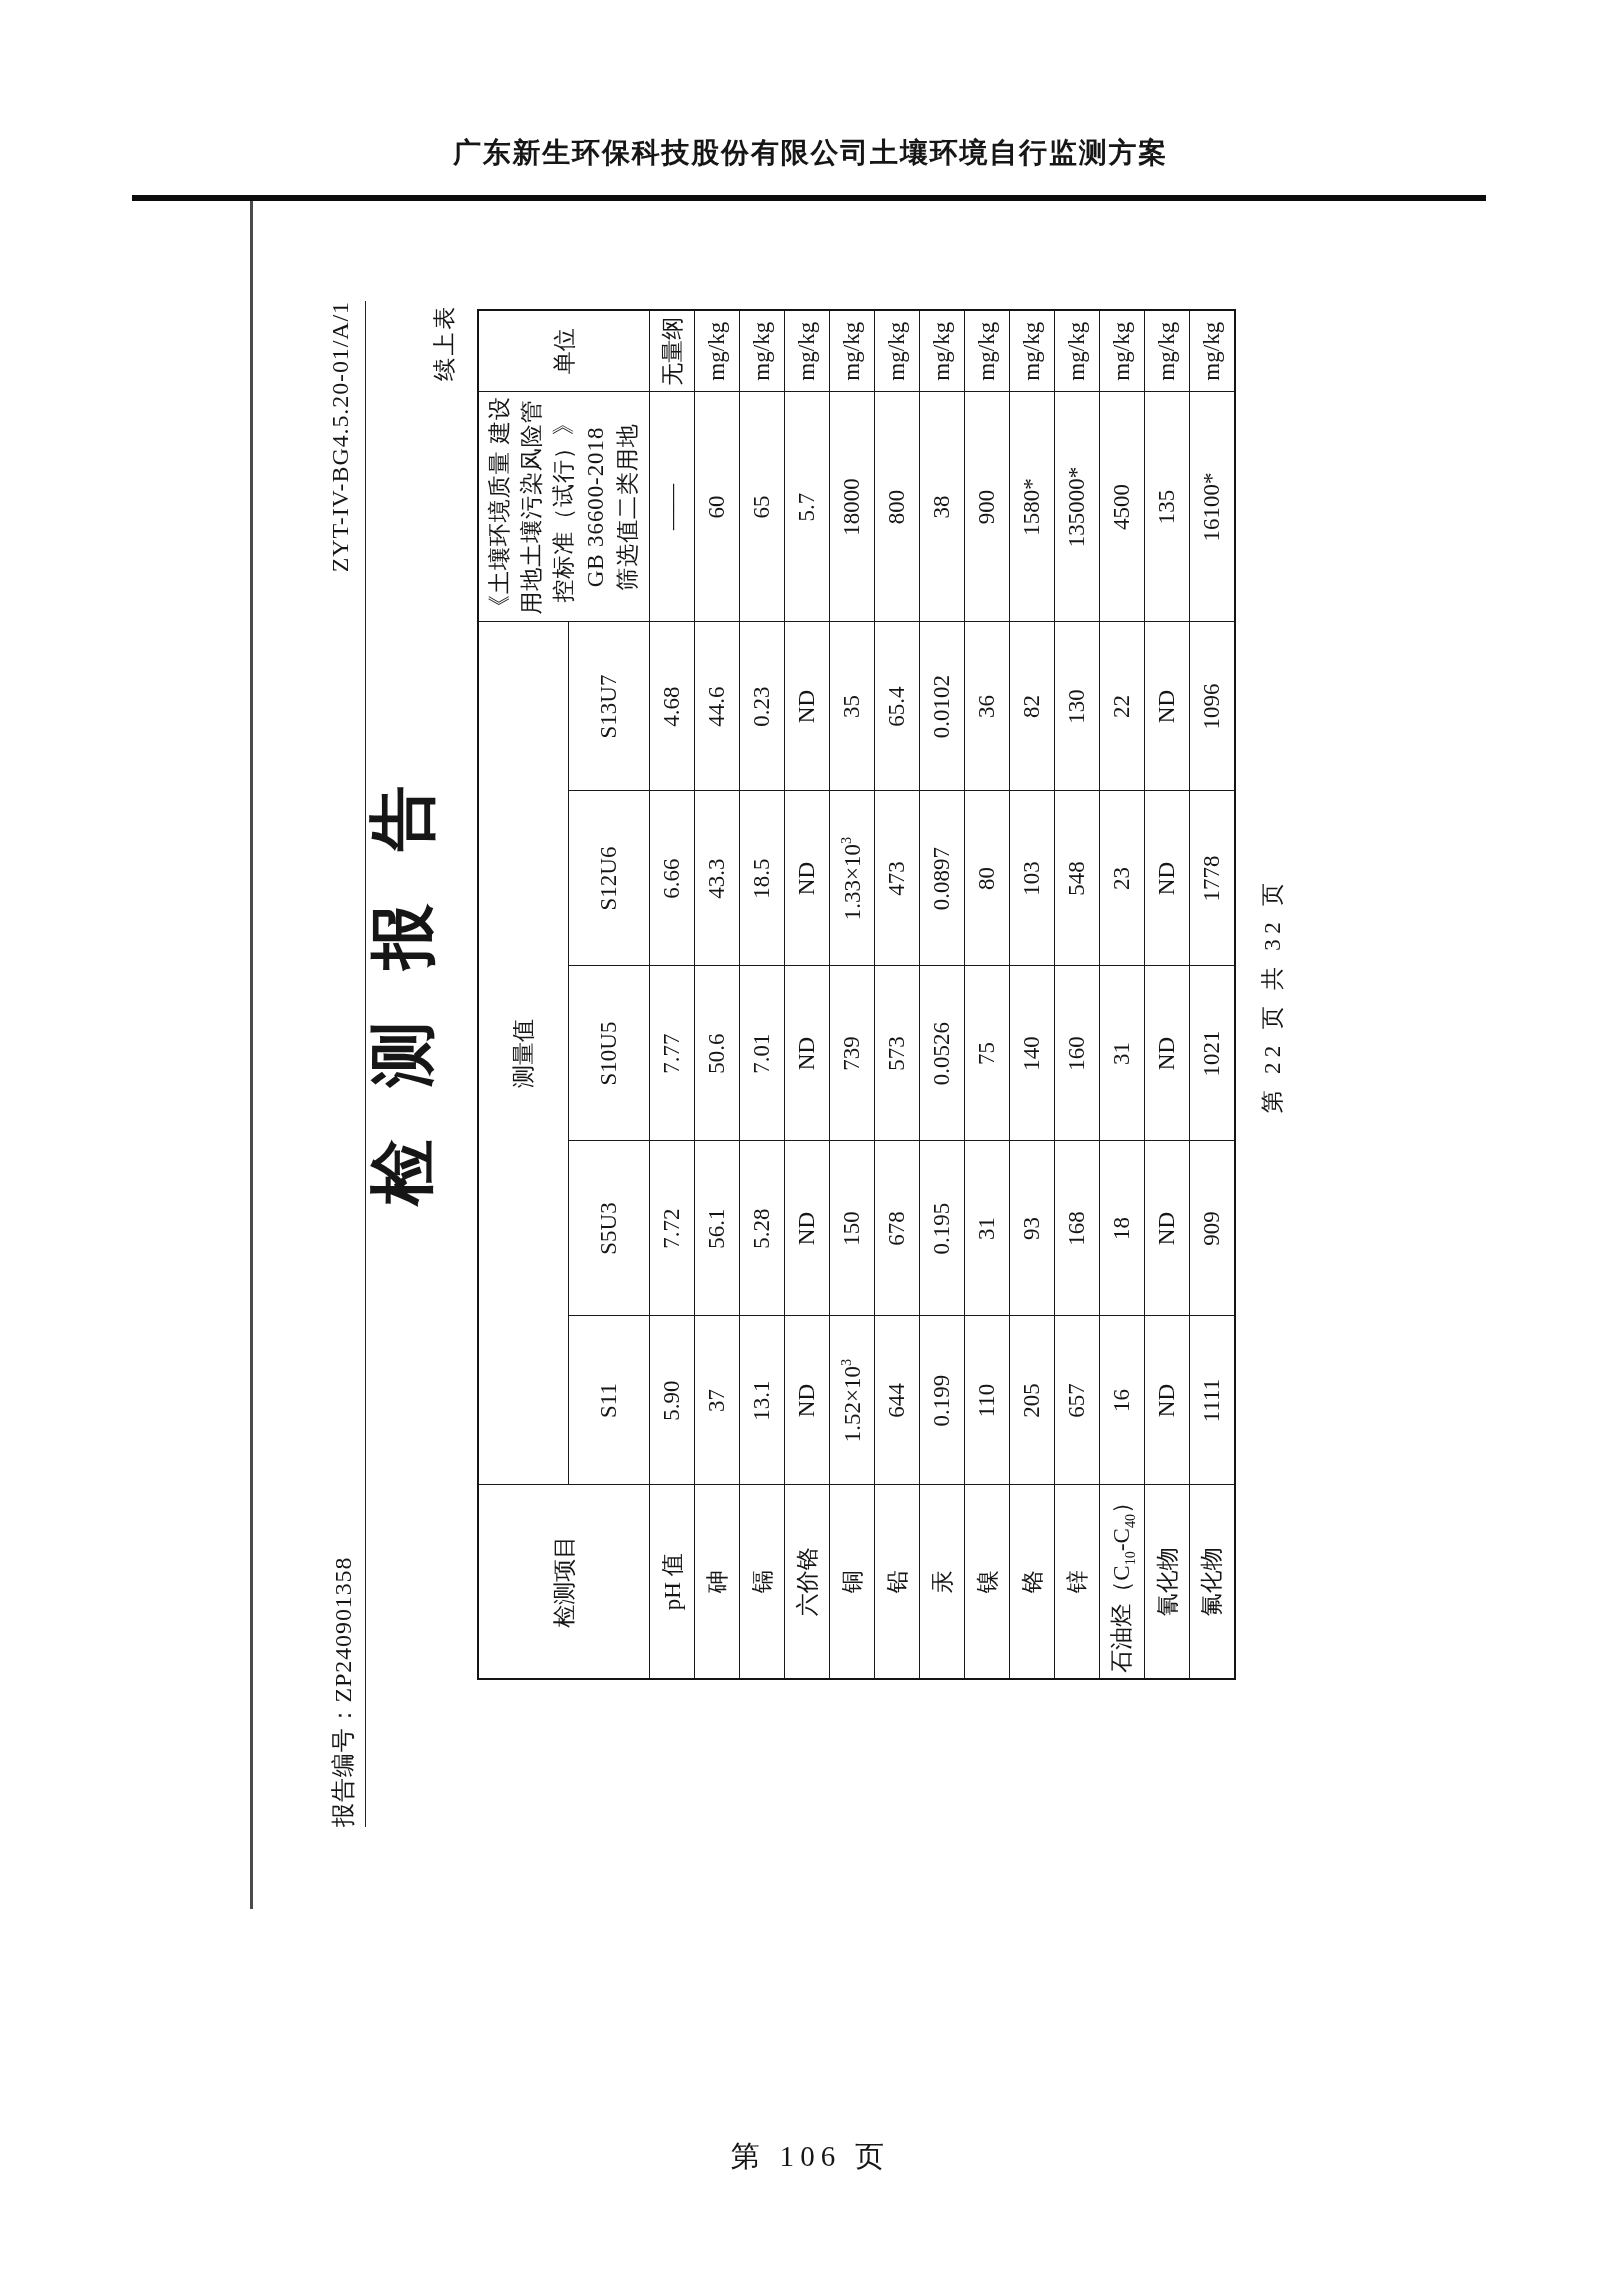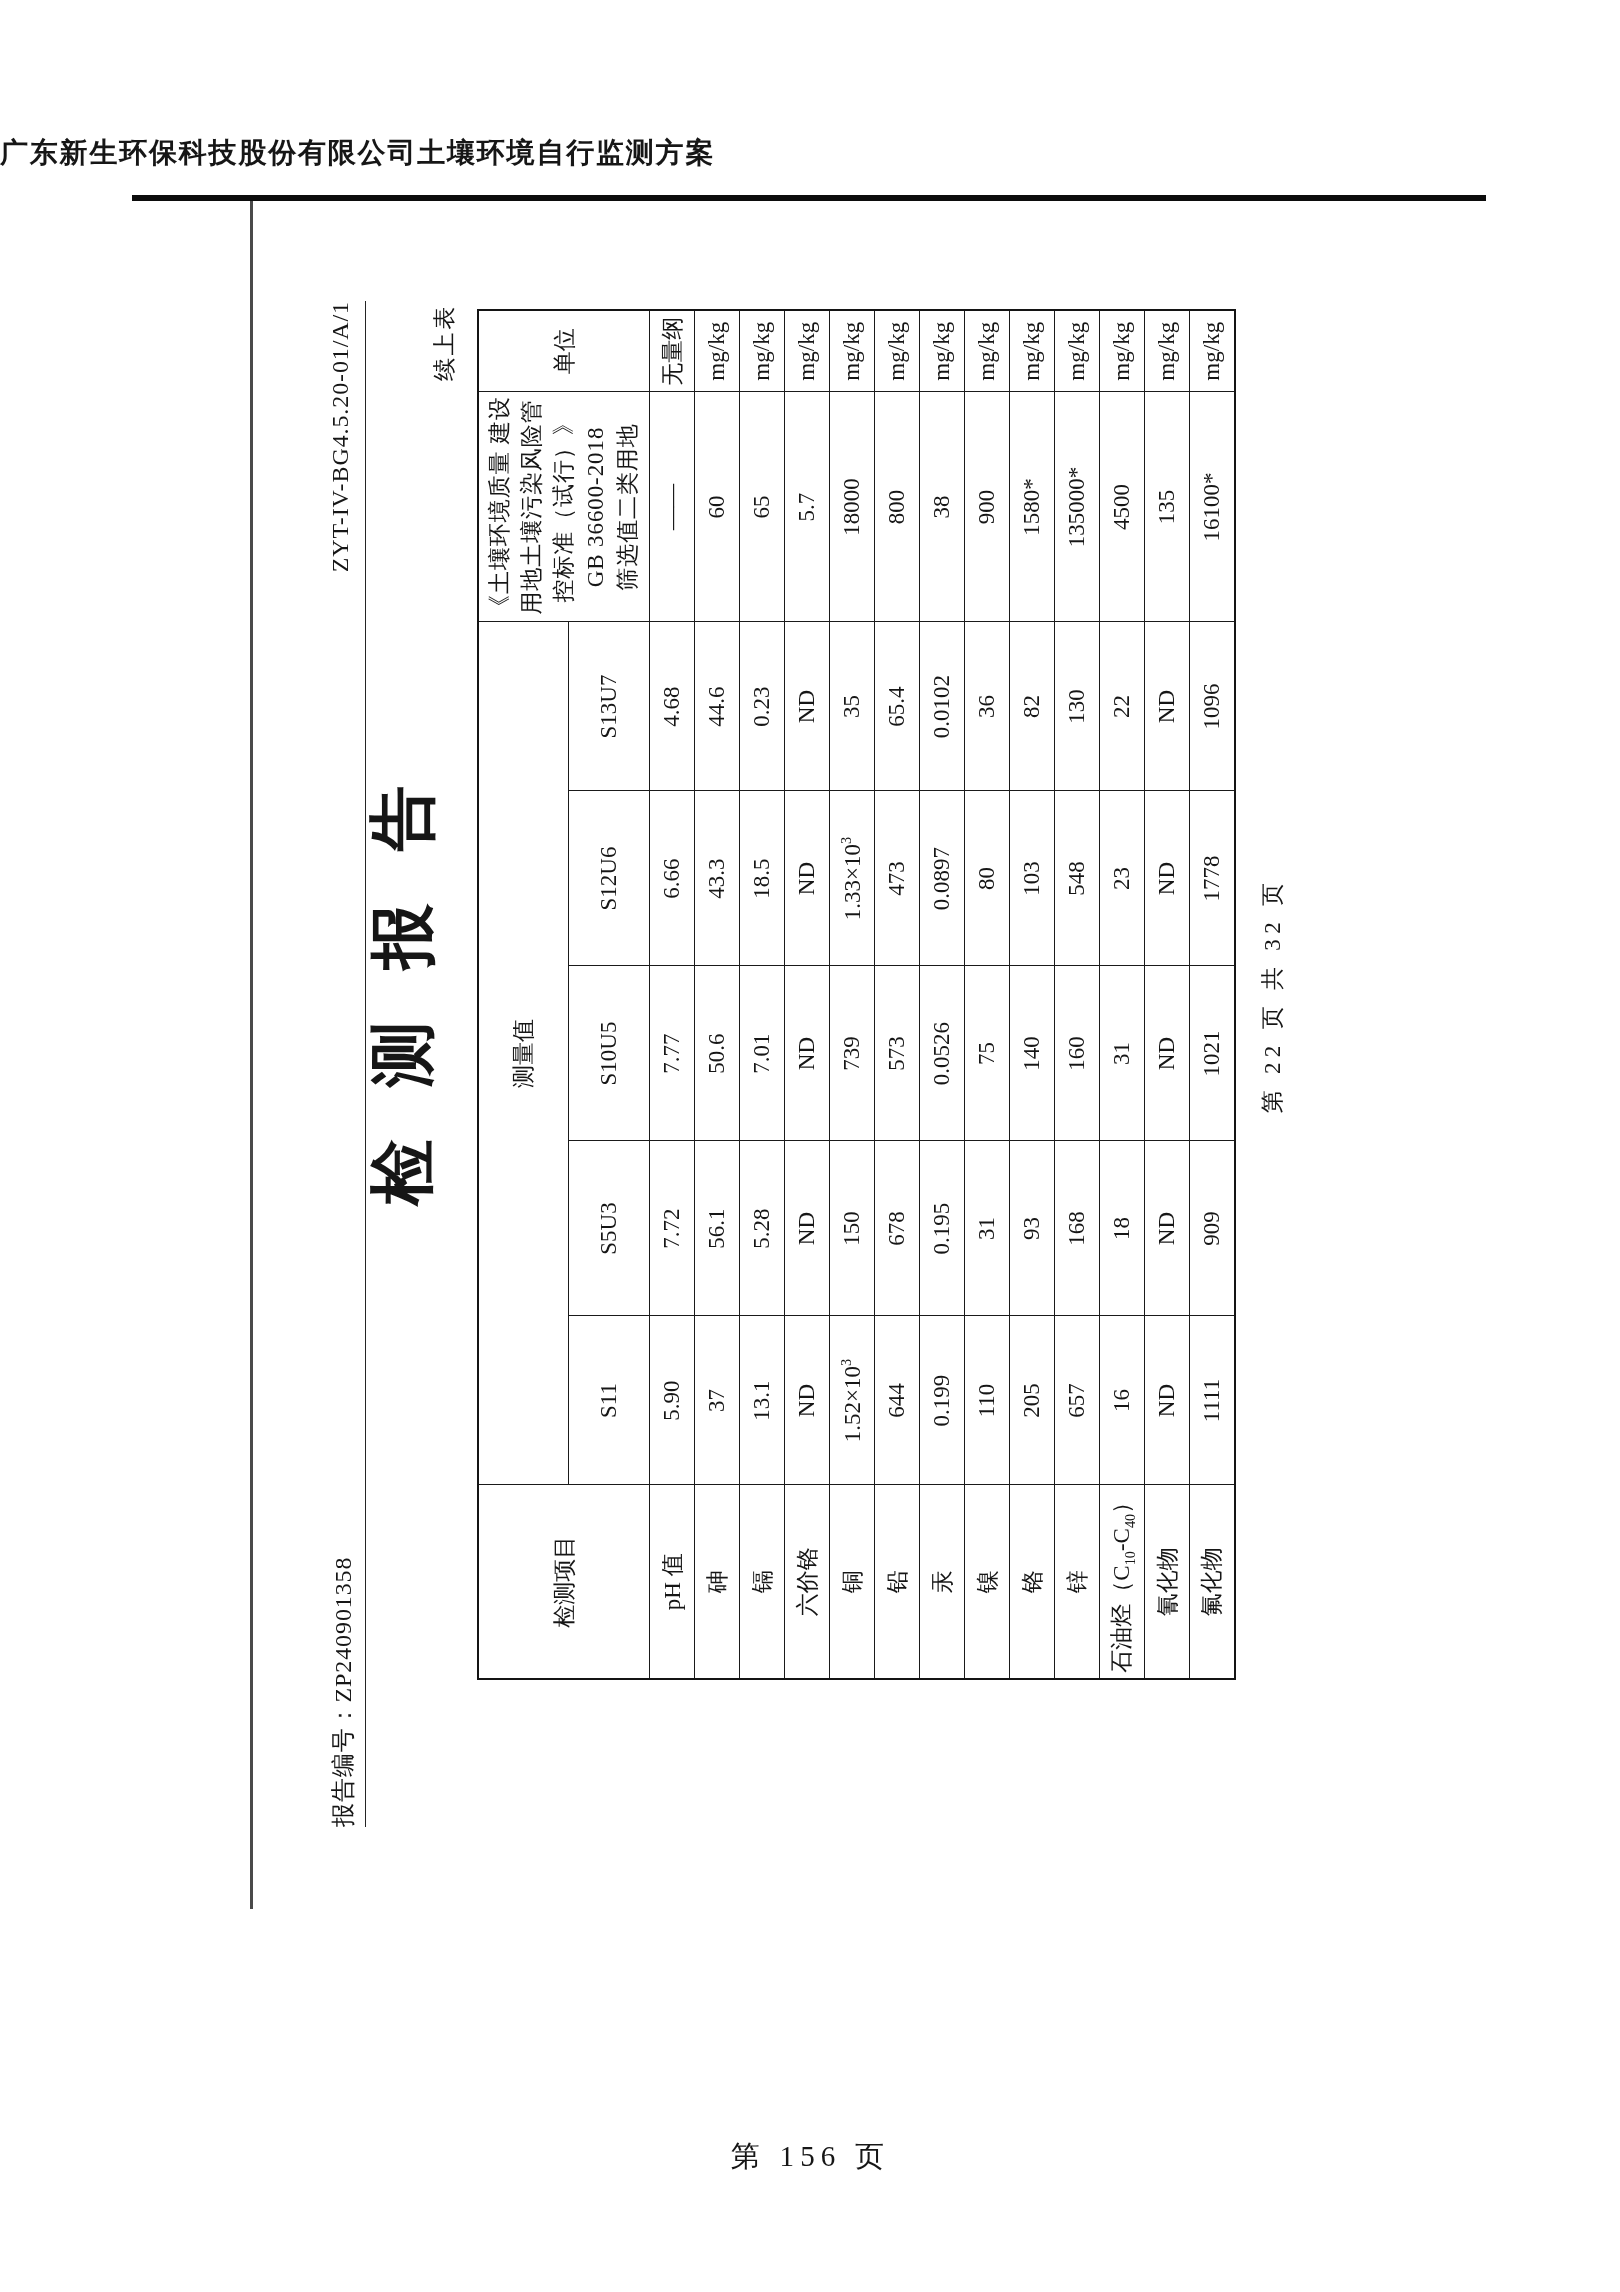--- a/index.html
+++ b/index.html
@@ -3,21 +3,21 @@
 <meta charset="utf-8">
 <style>
   html,body{margin:0;padding:0;background:#e8e8e8;}
   .page{
     position:relative; width:1621px; height:2293px; background:#ffffff;
     font-family:"Liberation Serif","DejaVu Serif",serif; color:#161616;
     overflow:hidden; margin:0 auto;
   }
   .doc-header{
     position:absolute; top:134px; left:0; width:100%;
-    text-align:left; font-size:28px; font-weight:600; letter-spacing:1.8px;
+    text-align:center; font-size:28px; font-weight:600; letter-spacing:1.8px;
   }
   .scan-line-top{ position:absolute; left:132px; top:195px; width:1354px; height:6.2px; background:#0c0c0c; }
   .scan-line-left{ position:absolute; left:250px; top:201px; width:2.7px; height:1708px; background:#4a4a4a; }
 
   .rot-wrap{ position:absolute; left:147px; top:120px; width:1248px; height:1916px; }
   .landscape{
     position:absolute; left:0; top:0; width:1916px; height:1248px;
     transform-origin:0 0; transform:rotate(-90deg) translateX(-1916px);
   }
   .meta-row{
@@ -245,16 +245,16 @@
               <td>mg/kg</td>
             </tr>
           </tbody>
       </table>
 
       <div class="page-note">第 22 页 共 32 页</div>
 
     </div>
   </div>
 
-  <div class="page-footer">第 156 页</div>
+  <div class="page-footer">第 106 页</div>
 
 </div>
 
 
 </body></html>

